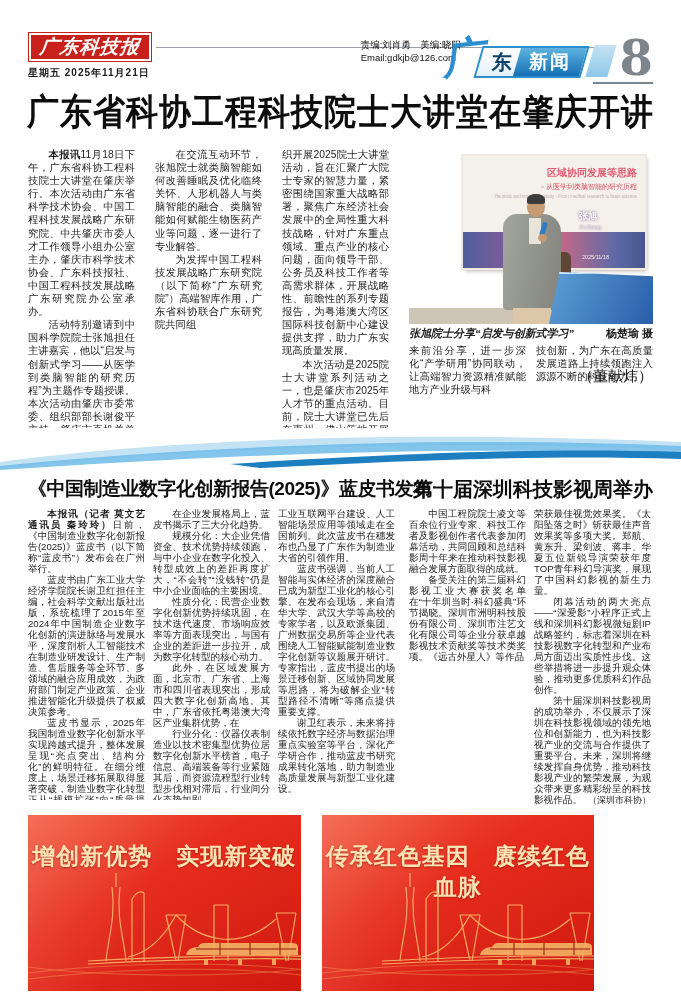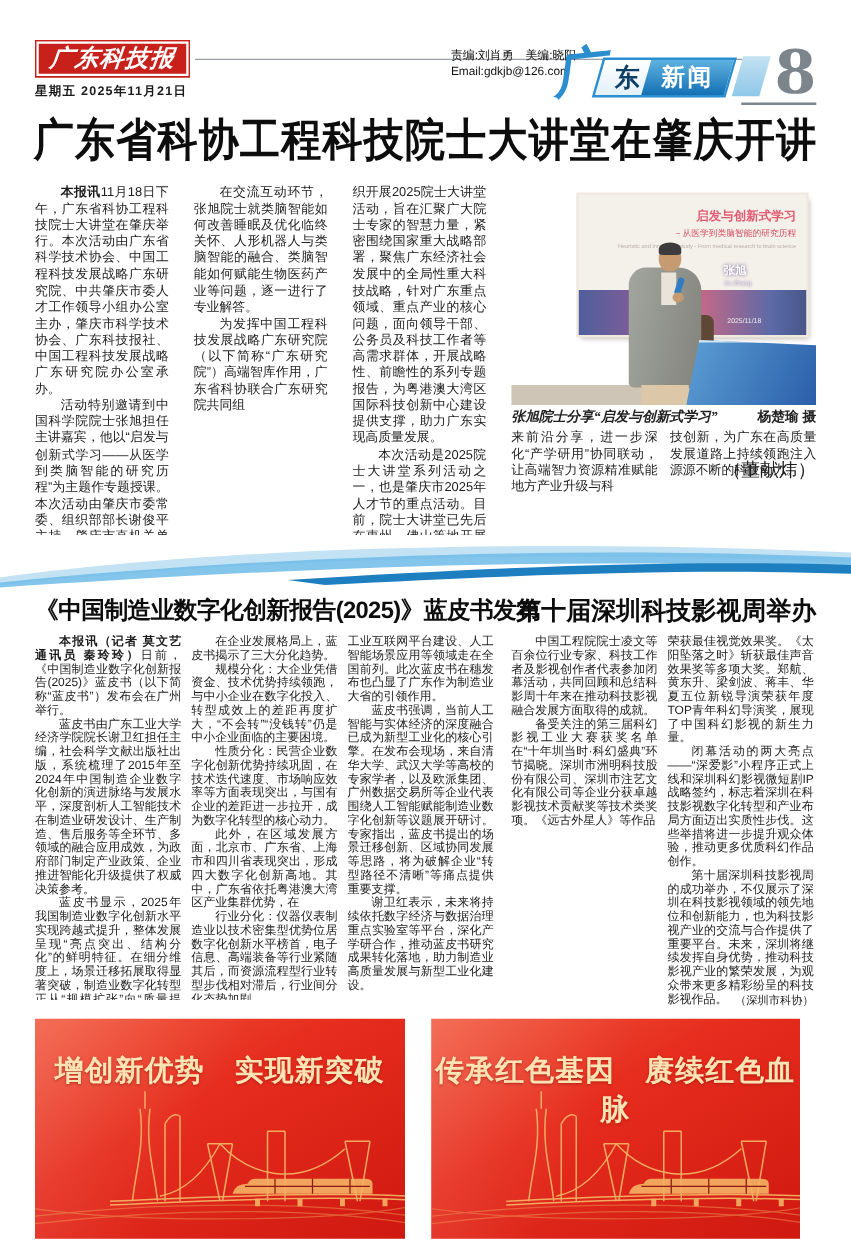--- a/index.html
+++ b/index.html
@@ -99,21 +99,21 @@
              line-height:30px;white-space:nowrap;letter-spacing:-0.5px;}
   .headline3{text-align:right;font-size:20px;font-weight:700;color:#0d0d0d;height:34px;line-height:30px;}
   .art-cols{display:flex;gap:8px;}
   .col2x{width:117px;font-size:9.6px;line-height:11px;text-align:justify;color:#1c1c1c;
          height:292px;overflow:hidden;}
   .col2x p{margin:0;text-indent:2em;}
   .col2x p.cont{text-indent:0;}
   .byline-row2{text-align:right;font-size:9px;margin-top:-10px;font-family:"Liberation Serif",serif;}
 
   
-  .banners{position:absolute;top:815px;left:28px;width:612px;display:flex;gap:21px;}
+  .banners{position:absolute;top:815px;left:28px;width:566px;display:flex;gap:21px;}
   .banner{position:relative;width:302px;height:176px;overflow:hidden;
           background:linear-gradient(150deg,#f1573c 0%,#e62d1e 40%,#cf1810 100%);}
   .banner:before{content:"";position:absolute;inset:0;
           background:linear-gradient(115deg,rgba(255,255,255,.14),rgba(255,255,255,0) 45%);}
   .banner-text{position:absolute;top:26px;left:0;width:100%;text-align:center;
           font-size:23px;font-weight:900;color:#fbe3b4;letter-spacing:1px;
           text-shadow:0 1px 2px rgba(140,20,8,.6);}
   .banner svg{position:absolute;left:0;bottom:4px;}
 </style>
 </head>
@@ -160,21 +160,21 @@
       <p>为发挥中国工程科技发展战略广东研究院（以下简称“广东研究院”）高端智库作用，广东省科协联合广东研究院共同组</p>
     </div>
     <div class="col">
       <p class="cont">织开展2025院士大讲堂活动，旨在汇聚广大院士专家的智慧力量，紧密围绕国家重大战略部署，聚焦广东经济社会发展中的全局性重大科技战略，针对广东重点领域、重点产业的核心问题，面向领导干部、公务员及科技工作者等高需求群体，开展战略性、前瞻性的系列专题报告，为粤港澳大湾区国际科技创新中心建设提供支撑，助力广东实现高质量发展。</p>
       <p>本次活动是2025院士大讲堂系列活动之一，也是肇庆市2025年人才节的重点活动。目前，院士大讲堂已先后在惠州、佛山等地开展了3场活动。未来，院士大讲堂活动将持续走进广东各地市，聚焦人工智能、生物医药、先进制造等关键赛道，邀请更多顶尖院士专家带</p>
     </div>
     <div class="right-block">
       <div class="photo">
         <div class="ph-floor"></div>
         <div class="ph-screen">
-          <div class="scr-title">启发与创新式学习</div>
+          <div class="scr-title">区域协同发展等思路</div>
           <div class="scr-sub">－从医学到类脑智能的研究历程</div>
           <div class="scr-en">Heuristic and innovative study - From medical research to brain science</div>
           <div class="scr-name">张旭</div>
           <div class="scr-name-en">Xu Zhang</div>
           <div class="scr-city"></div>
           <div class="scr-date">2025/11/18</div>
         </div>
         <div class="sp-head"></div>
         <div class="sp-body"></div>
         <div class="sp-shirt"></div>

